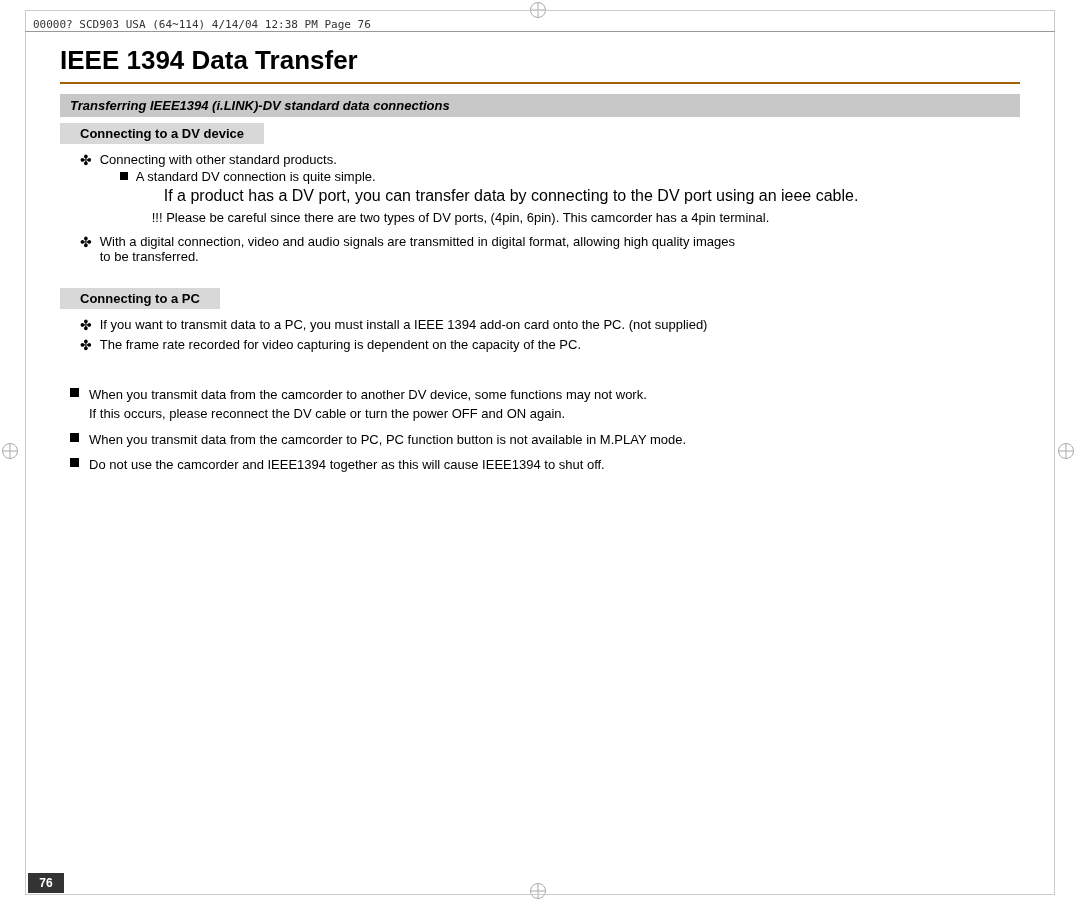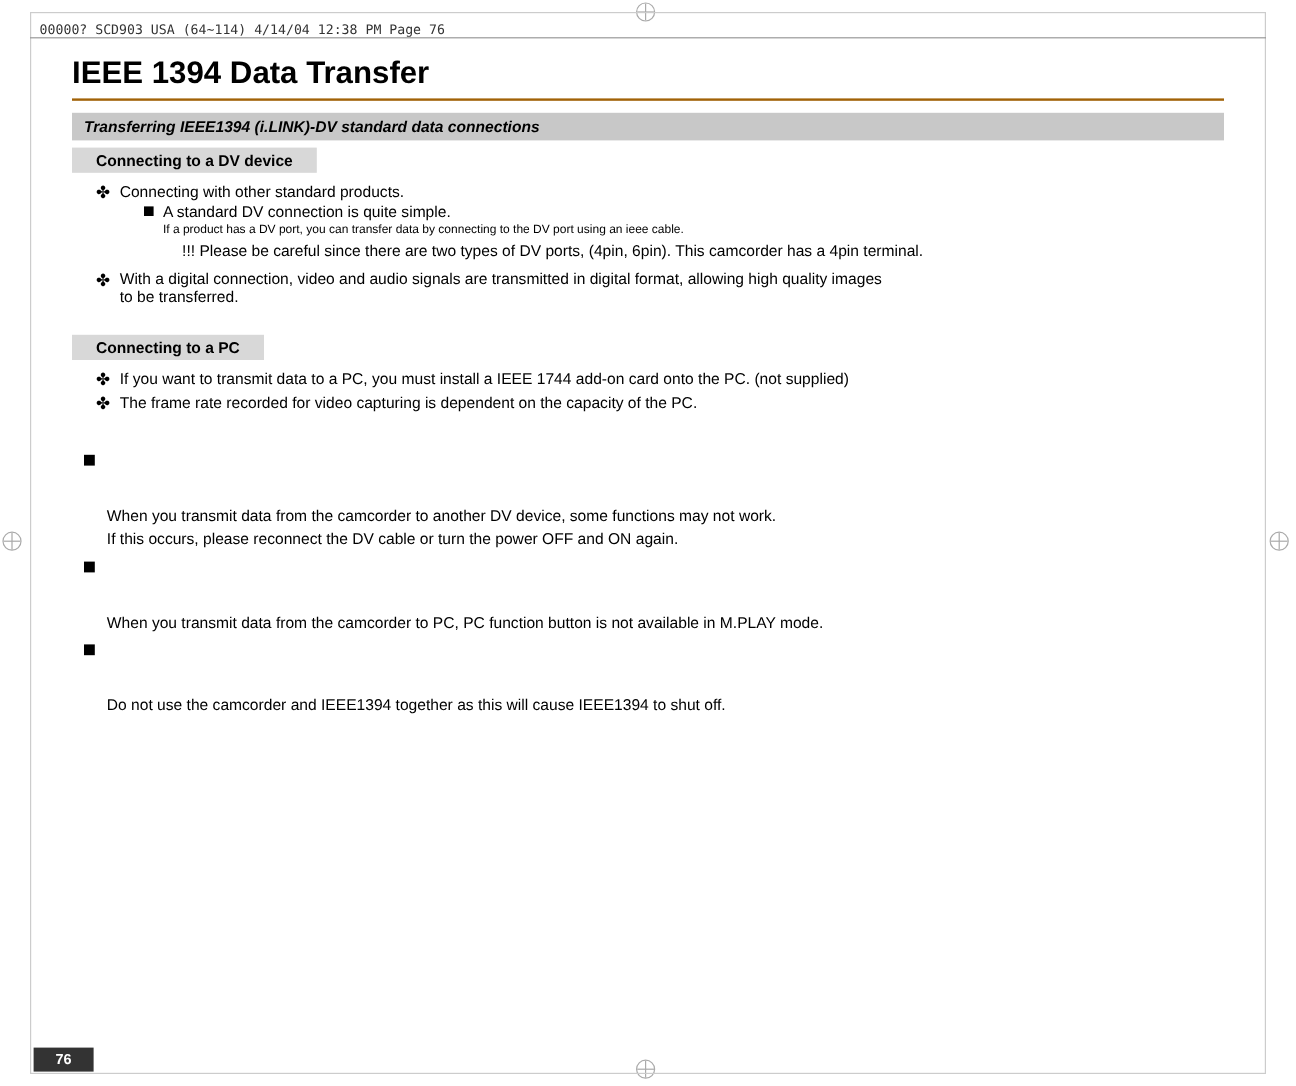--- a/index.html
+++ b/index.html
@@ -123,22 +123,22 @@
     .square-bullet {
       width: 8px;
       height: 8px;
       background: #000;
       flex-shrink: 0;
       margin-right: 8px;
       margin-top: 3px;
     }
 
     .sub-text-indent {
-      margin-left: 0;
-      font-size: 10px;
+      margin-left: 28px;
+      font-size: 16px;
       line-height: 1.5;
     }
 
     .warning-text {
       margin-left: 16px;
       font-size: 13px;
       line-height: 1.5;
     }
 
     .section-gap {
@@ -170,34 +170,33 @@
       height: 9px;
       background: #000;
       flex-shrink: 0;
       margin-right: 10px;
       margin-top: 3px;
     }
 
     .note-text {
       font-size: 13px;
       line-height: 1.5;
-      margin-top: 44px;
     }
 
     .note-subline {
       display: block;
       margin-left: 0;
       font-size: 13px;
     }
 
     .page-number-box {
       position: absolute;
       bottom: 12px;
       left: 28px;
-      width: 50px;
+      width: 36px;
       height: 20px;
       background: #333;
       color: #fff;
       display: flex;
       align-items: center;
       justify-content: center;
       font-size: 12px;
       font-weight: bold;
     }
 
@@ -330,21 +329,21 @@
   <div class="section-gap"></div>
 
   <div style="margin-bottom: 16px;">
     <div>
       <span class="section-header">Connecting to a PC</span>
     </div>
 
     <div class="bullet-section">
       <div class="bullet-item">
         <span class="bullet-cross">✤</span>
-        <span>If you want to transmit data to a PC, you must install a IEEE 1744 add-on card onto the PC. (not supplied)</span>
+        <span>If you want to transmit data to a PC, you must install a IEEE 1394 add-on card onto the PC. (not supplied)</span>
       </div>
       <div class="bullet-item">
         <span class="bullet-cross">✤</span>
         <span>The frame rate recorded for video capturing is dependent on the capacity of the PC.</span>
       </div>
     </div>
   </div>
 
   <div class="section-gap"></div>
 

